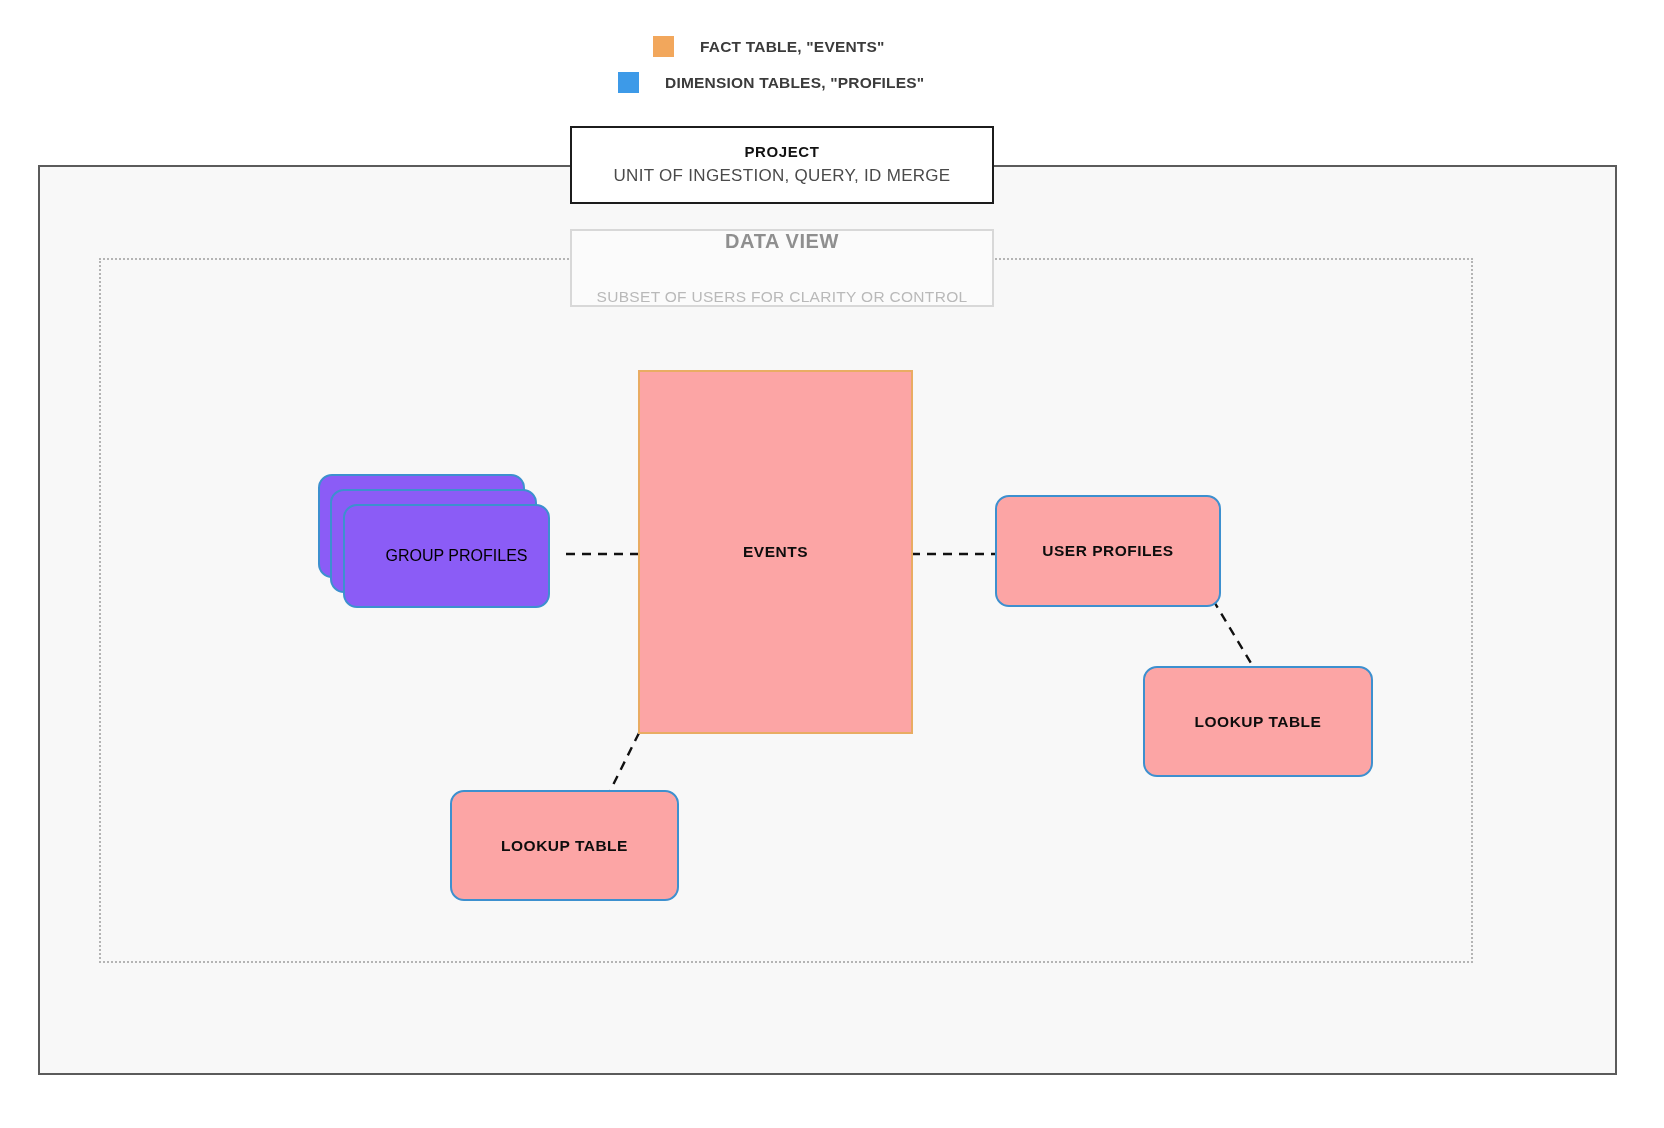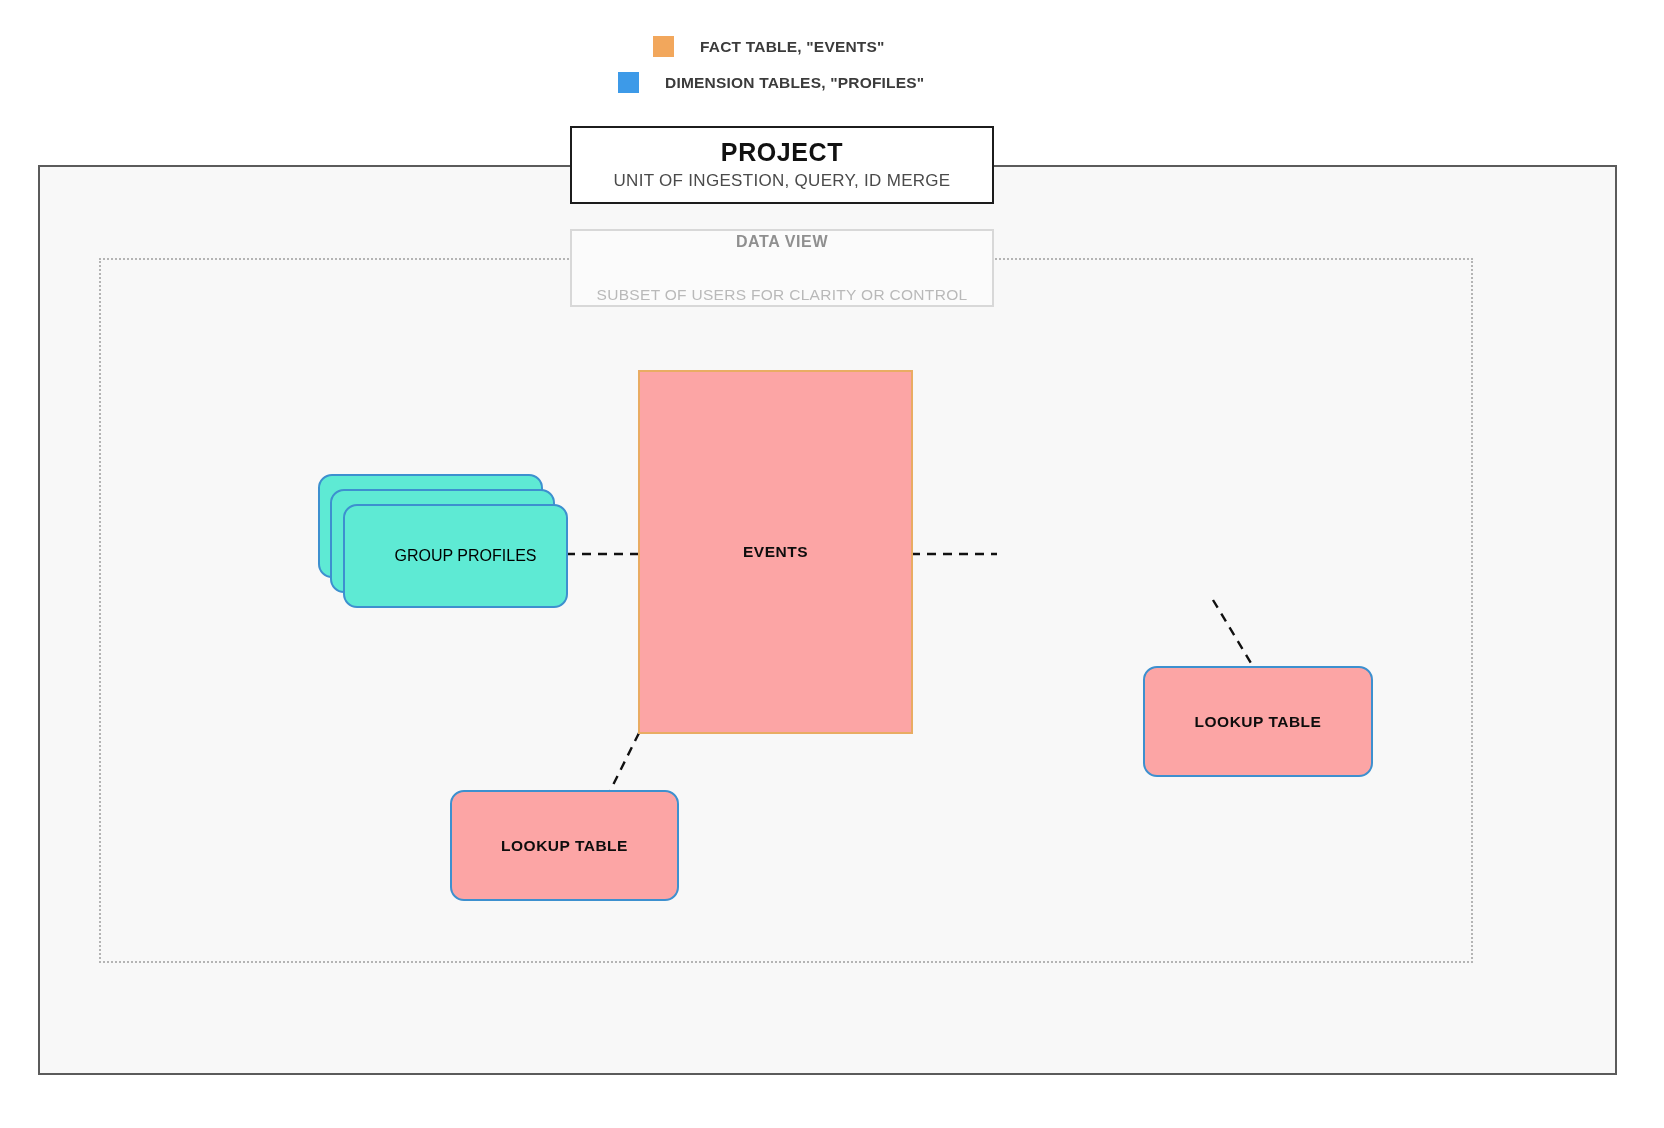--- a/index.html
+++ b/index.html
@@ -76,21 +76,21 @@
     justify-content: center;
   }
   #project-card {
     left: 570px;
     top: 126px;
     width: 424px;
     height: 78px;
     border: 2px solid #1c1c1c;
   }
   #project-card .card-title {
-    font-size: 25px;
+    font-size: 15px;
     font-weight: bold;
     letter-spacing: 0.6px;
     color: #111111;
     line-height: 1.1;
     margin-bottom: 6px;
   }
   #project-card .card-sub {
     font-size: 17px;
     font-weight: normal;
     letter-spacing: 0.3px;
@@ -99,21 +99,21 @@
   }
   #dataview-card {
     left: 570px;
     top: 229px;
     width: 424px;
     height: 78px;
     border: 2px solid #d8d8d8;
     background: #fbfbfb;
   }
   #dataview-card .card-title {
-    font-size: 16px;
+    font-size: 20px;
     font-weight: bold;
     letter-spacing: 0.6px;
     color: #8f8f8f;
     line-height: 1.1;
     margin-bottom: 6px;
   }
   #dataview-card .card-sub {
     font-size: 15.5px;
     font-weight: normal;
     letter-spacing: 0.3px;
@@ -156,24 +156,24 @@
   #group-profiles-stack {
     position: absolute;
     left: 318px;
     top: 474px;
     width: 250px;
     height: 134px;
   }
   .stack-card {
     position: absolute;
     box-sizing: border-box;
-    background: #5eead4;
+    background: #8b5cf6;
     border: 2.2px solid #3d90cf;
     border-radius: 14px;
-    width: 225px;
+    width: 207px;
     height: 104px;
     padding-left: 20px;
   }
   #stack-back   { left: 0px;  top: 0px;  }
   #stack-mid    { left: 12px; top: 15px; }
   #stack-front  { left: 25px; top: 30px; display: flex; align-items: center; justify-content: center; }
 
   #user-profiles-box {
     left: 995px;
     top: 495px;
@@ -247,20 +247,23 @@
   </div>
 
   <div id="group-profiles-stack">
     <div class="stack-card" id="stack-back"></div>
     <div class="stack-card" id="stack-mid"></div>
     <div class="stack-card" id="stack-front">
       <span class="entity-label">GROUP PROFILES</span>
     </div>
   </div>
 
+  <div class="entity profile-box" id="user-profiles-box">
+    <span class="entity-label">USER PROFILES</span>
+  </div>
 
   <div class="entity profile-box" id="lookup-left-box">
     <span class="entity-label">LOOKUP TABLE</span>
   </div>
 
   <div class="entity profile-box" id="lookup-right-box">
     <span class="entity-label">LOOKUP TABLE</span>
   </div>
 
 </div>

